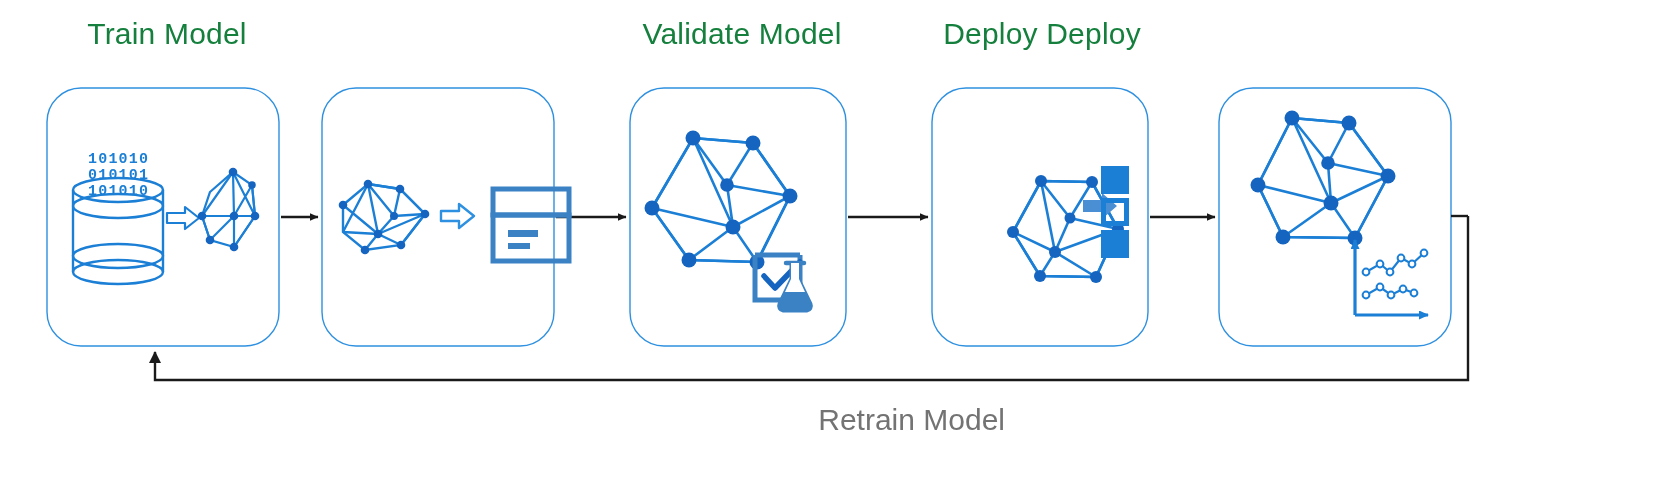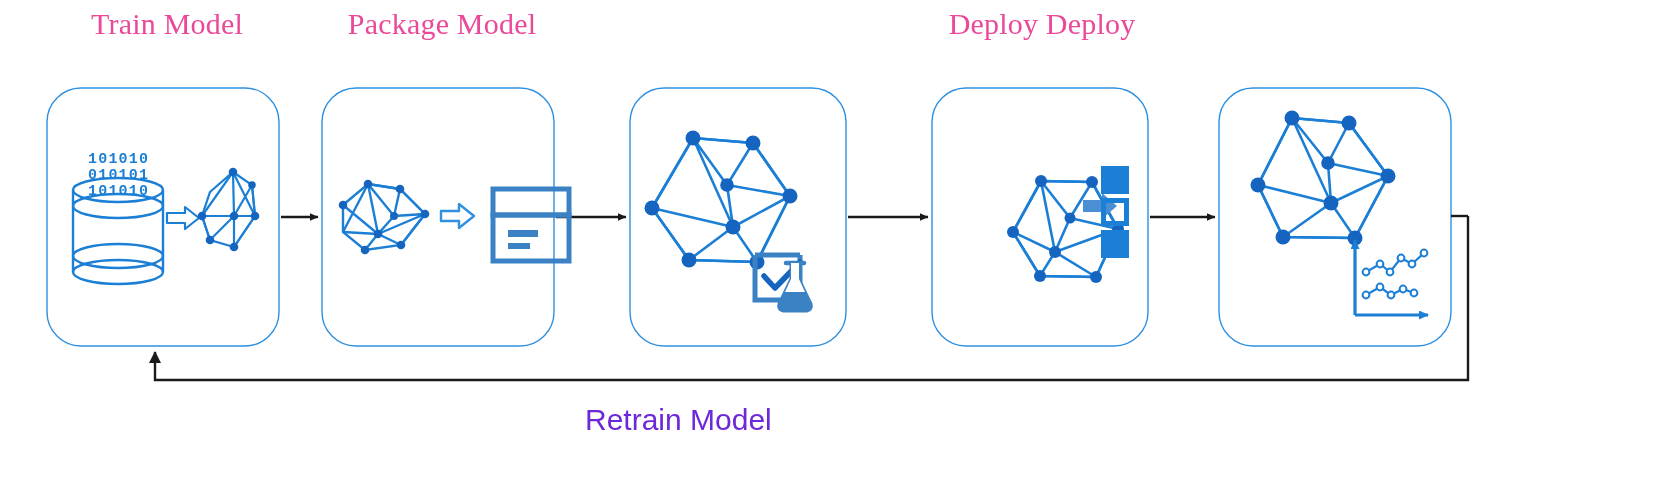--- a/index.html
+++ b/index.html
@@ -20,59 +20,58 @@
   }
   .stage-svg {
     position: absolute;
     left: 0;
     top: 0;
     width: 1670px;
     height: 484px;
   }
   .step-title {
     position: absolute;
-    top: 6px;
+    top: 16px;
     width: 260px;
     text-align: center;
     font-size: 30px;
     font-weight: 400;
-    color: #ec4899;
+    color: #15803d;
     letter-spacing: 0.2px;
     line-height: 36px;
     white-space: nowrap;
-    font-family: Liberation Serif, serif;
   }
   .loop-label {
     position: absolute;
     left: 585px;
     top: 402px;
     width: 420px;
-    text-align: left;
+    text-align: right;
     font-size: 30px;
     font-weight: 400;
-    color: #6d28d9;
+    color: #737373;
     line-height: 36px;
     white-space: nowrap;
   }
   .card-hit {
     position: absolute;
     top: 88px;
     width: 232px;
     height: 258px;
     border-radius: 32px;
     background: transparent;
   }
 </style>
 </head>
 <body>
 
 <div id="stage">
 
   <div class="step-title" style="left:37px;">Train Model</div>
-  <div class="step-title" style="left:312px;">Package Model</div>
+  <div class="step-title" style="left:612px;">Validate Model</div>
   <div class="step-title" style="left:912px;">Deploy Deploy</div>
 
   <div class="loop-label">Retrain Model</div>
 
   <svg class="stage-svg" viewBox="0 0 1670 484" xmlns="http://www.w3.org/2000/svg">
     <defs>
       <marker id="blkArrow" markerWidth="10" markerHeight="10" refX="8.5" refY="4" orient="auto" markerUnits="userSpaceOnUse">
         <path d="M0,0 L9,4 L0,8 z" fill="#1a1a1a"></path>
       </marker>
       <marker id="blkArrowUp" markerWidth="14" markerHeight="14" refX="11" refY="6" orient="auto" markerUnits="userSpaceOnUse">

